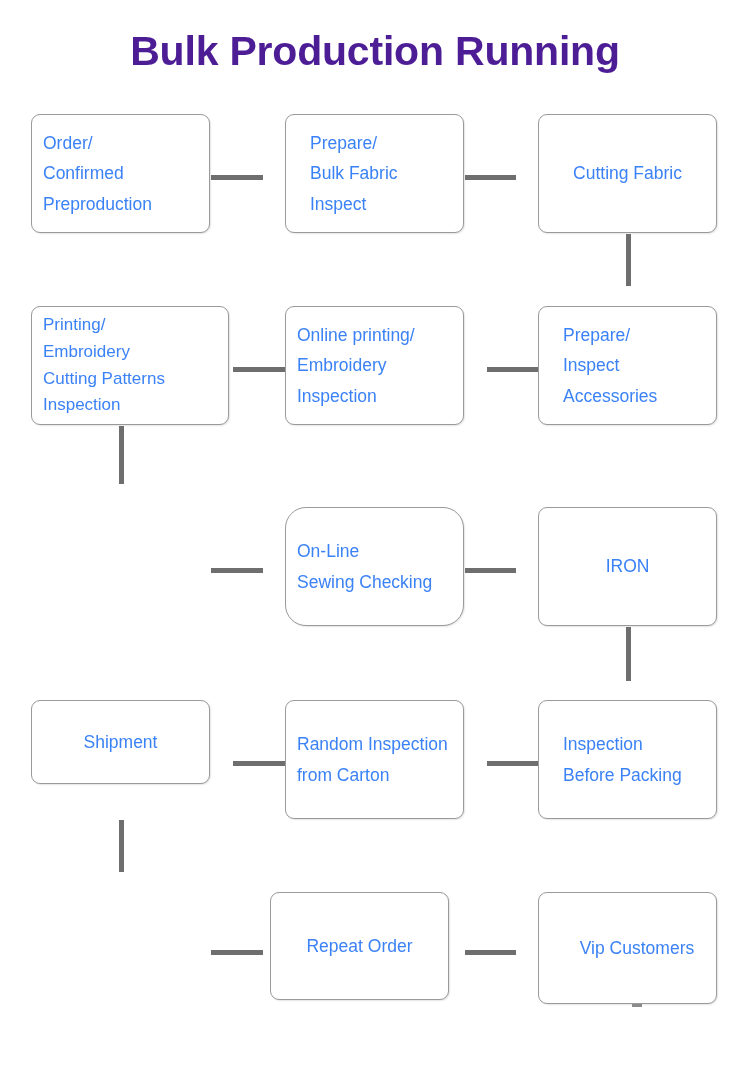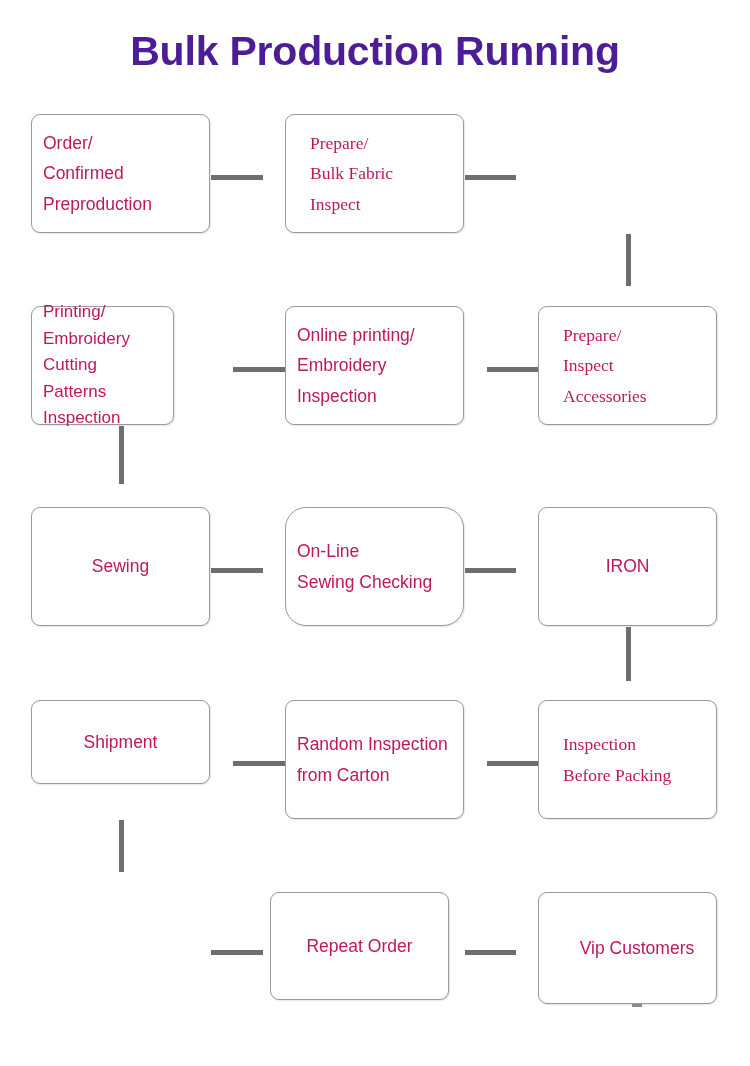--- a/index.html
+++ b/index.html
@@ -37,31 +37,31 @@
     border: 1.6px solid #9a9a9a;
     border-radius: 9px;
     background: #ffffff;
     box-shadow: 1px 1px 1.5px rgba(0,0,0,0.10);
     display: flex;
     align-items: center;
   }
   .node .lbl {
     width: 100%;
     font-size: 17.5px;
-    color: #be185d;
+    color: #3b82f6;
     line-height: 1.72;
     font-family: "Liberation Sans", sans-serif;
     white-space: pre-line;
     padding: 0 14px;
     box-sizing: border-box;
   }
   .node.align-left .lbl  { text-align: left; }
   .node.align-center .lbl{ text-align: center; }
   .node.pad-sm .lbl { padding: 0 11px; }
-  .node.pad-md .lbl { padding: 0 24px; font-family: Liberation Serif, serif; }
+  .node.pad-md .lbl { padding: 0 24px; }
 
   
   .conn { position: absolute; }
   .conn .shaft {
     position: absolute;
     background: #6e6e6e;
   }
   .conn .head { position: absolute; width: 0; height: 0; }
 
   
@@ -86,20 +86,23 @@
 Confirmed
 Preproduction</span>
   </div>
 
   <div class="node align-left pad-md" style="left:285px; top:114px; width:179px; height:119px;">
     <span class="lbl">Prepare/
 Bulk Fabric
 Inspect</span>
   </div>
 
+  <div class="node align-center" style="left:538px; top:114px; width:179px; height:119px;">
+    <span class="lbl">Cutting Fabric</span>
+  </div>
 
   <div class="conn h" style="left:211px; top:160px; width:74px; height:34px;">
     <div class="shaft" style="left:0; width:52px;"></div>
     <svg class="head" style="left:44px; top:50%; margin-top:-11px;" width="30" height="22" viewBox="0 0 30 22">
       <path d="M30 11 L2 22 L8.5 11 L2 0 Z" fill="#6e6e6e"></path>
     </svg>
   </div>
 
   <div class="conn h" style="left:465px; top:160px; width:73px; height:34px;">
     <div class="shaft" style="left:0; width:51px;"></div>
@@ -108,21 +111,21 @@
     </svg>
   </div>
 
   <div class="conn v" style="left:611px; top:234px; width:34px; height:72px;">
     <div class="shaft" style="top:0; height:52px;"></div>
     <svg class="head" style="top:44px; left:50%; margin-left:-11px;" width="22" height="30" viewBox="0 0 22 30">
       <path d="M11 30 L22 2 L11 8.5 L0 2 Z" fill="#6e6e6e"></path>
     </svg>
   </div>
 
-  <div class="node align-left pad-sm" style="left:31px; top:306px; width:143px; height:119px;">
+  <div class="node align-left pad-sm" style="left:31px; top:306px; width:198px; height:119px;">
     <span class="lbl" style="line-height:1.56; font-size:17px;">Printing/
 Embroidery
 Cutting Patterns
 Inspection</span>
   </div>
 
   <div class="node align-left pad-sm" style="left:285px; top:306px; width:179px; height:119px;">
     <span class="lbl">Online printing/
 Embroidery
 Inspection</span>
@@ -148,23 +151,20 @@
     </svg>
   </div>
 
   <div class="conn v" style="left:104px; top:426px; width:34px; height:80px;">
     <div class="shaft" style="top:0; height:58px;"></div>
     <svg class="head" style="top:50px; left:50%; margin-left:-11px;" width="22" height="30" viewBox="0 0 22 30">
       <path d="M11 30 L22 2 L11 8.5 L0 2 Z" fill="#6e6e6e"></path>
     </svg>
   </div>
 
-  <div class="node align-center" style="left:31px; top:507px; width:179px; height:119px;">
-    <span class="lbl">Sewing</span>
-  </div>
 
   <div class="node align-left pad-sm" style="left:285px; top:507px; width:179px; height:119px;border-radius:21px;">
     <span class="lbl">On-Line
 Sewing Checking</span>
   </div>
 
   <div class="node align-center" style="left:538px; top:507px; width:179px; height:119px;">
     <span class="lbl">IRON</span>
   </div>
 

